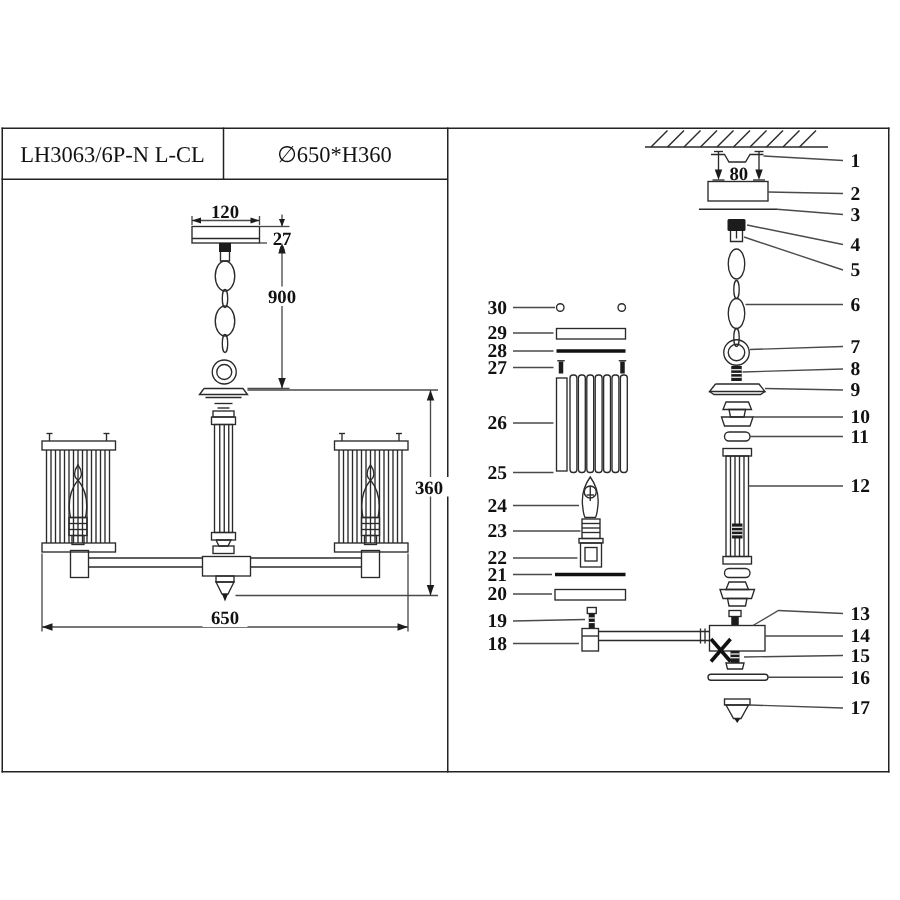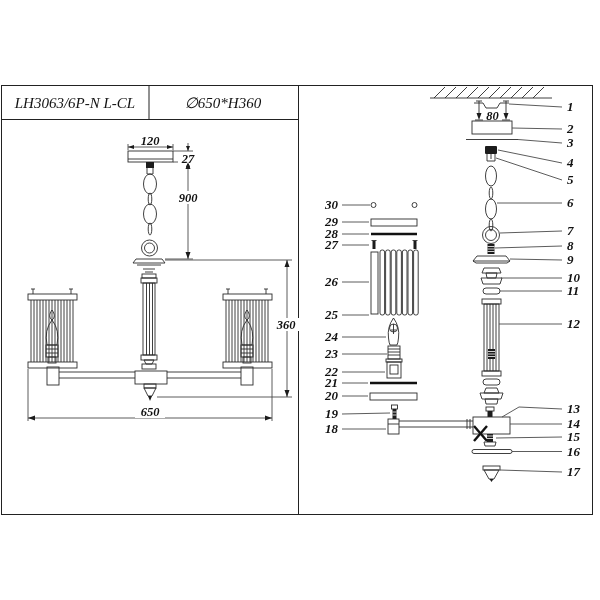--- a/index.html
+++ b/index.html
@@ -1,17 +1,17 @@
 <!DOCTYPE html>
 <html><head>
 <meta charset="utf-8">
 <style>
   html,body{margin:0;padding:0;background:#fff;}
   #canvas{position:relative;width:600px;height:600px;background:#ffffff;overflow:hidden;
-          font-family:"Liberation Serif","DejaVu Serif",serif;font-style:italic;}
+          font-family:"Liberation Serif","DejaVu Serif",serif;}
   svg{display:block;}
   .ln{stroke:#222;stroke-width:1;fill:none;}
   .thin{stroke:#2a2a2a;stroke-width:0.9;fill:none;}
   .thick{stroke:#111;stroke-width:2.4;fill:none;}
   .fillb{fill:#1c1c1c;stroke:none;}
   .leader{stroke:#4a4a4a;stroke-width:0.9;fill:none;}
   .num{font-family:"Liberation Serif","DejaVu Serif",serif;font-size:13px;font-weight:bold;fill:#111;}
   .dim{font-family:"Liberation Serif","DejaVu Serif",serif;font-size:12.5px;font-weight:bold;fill:#111;}
   .hdr{font-family:"Liberation Serif","DejaVu Serif",serif;font-size:15px;fill:#111;}
   .wbg{fill:#ffffff;stroke:none;}

